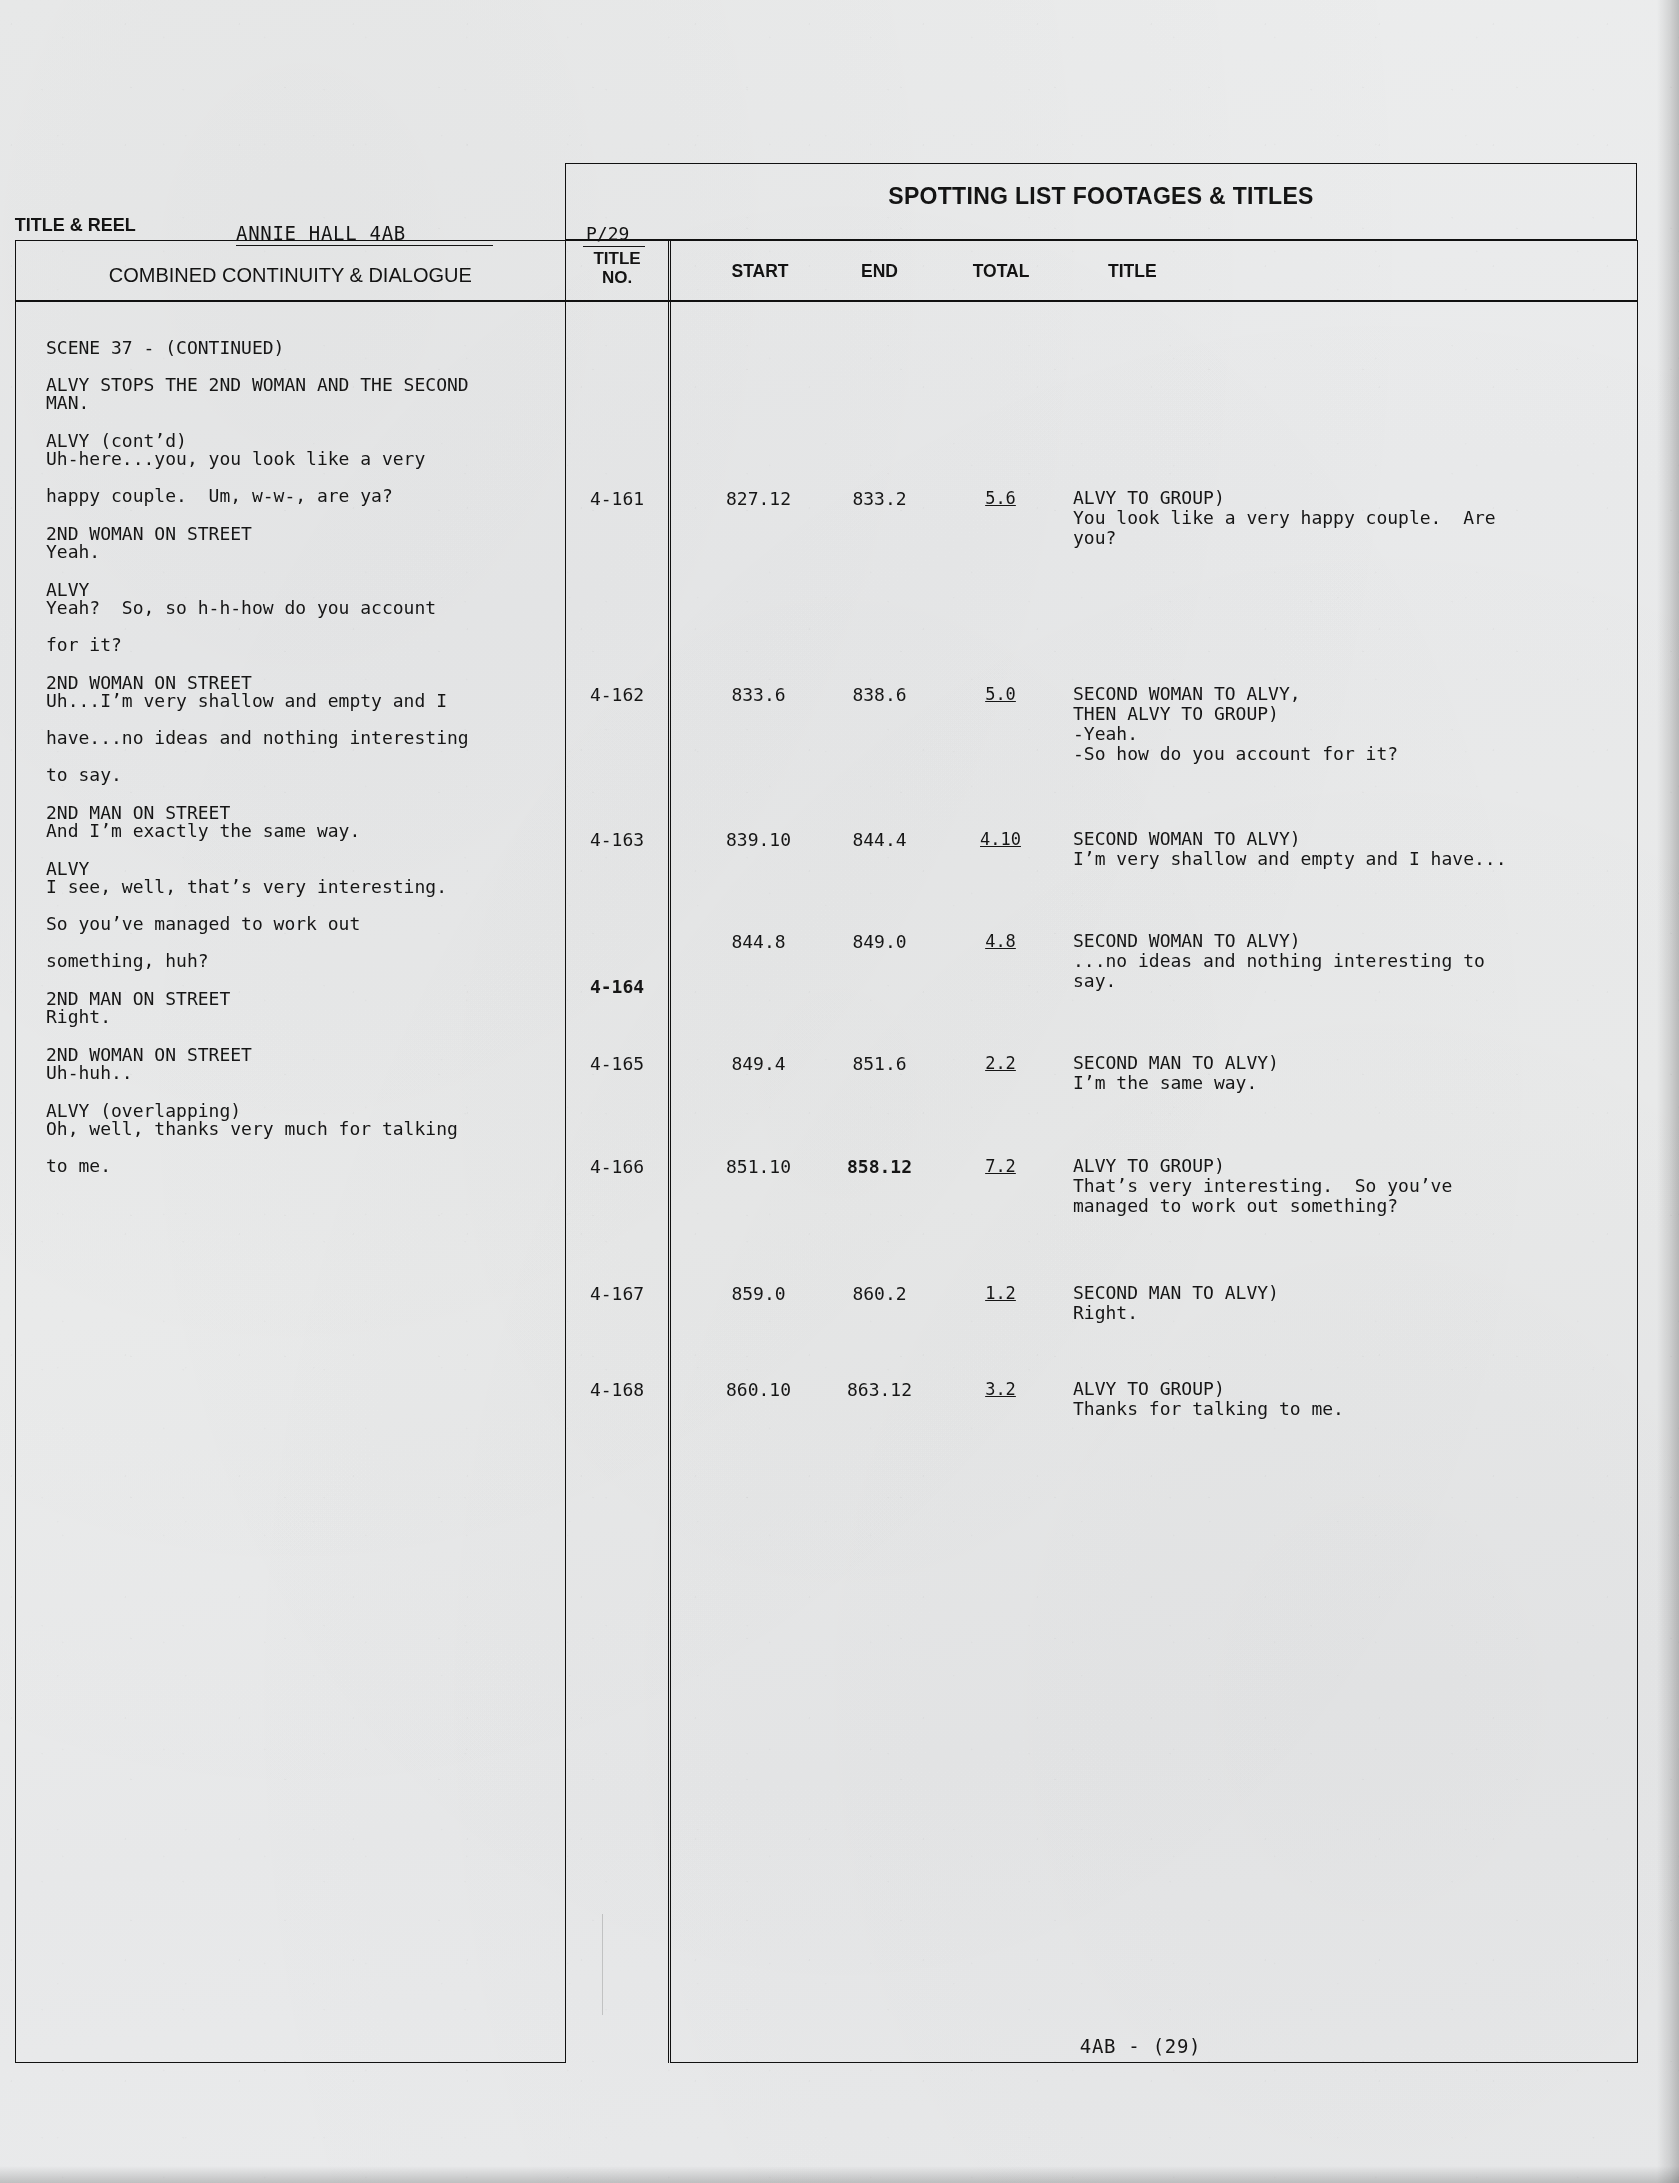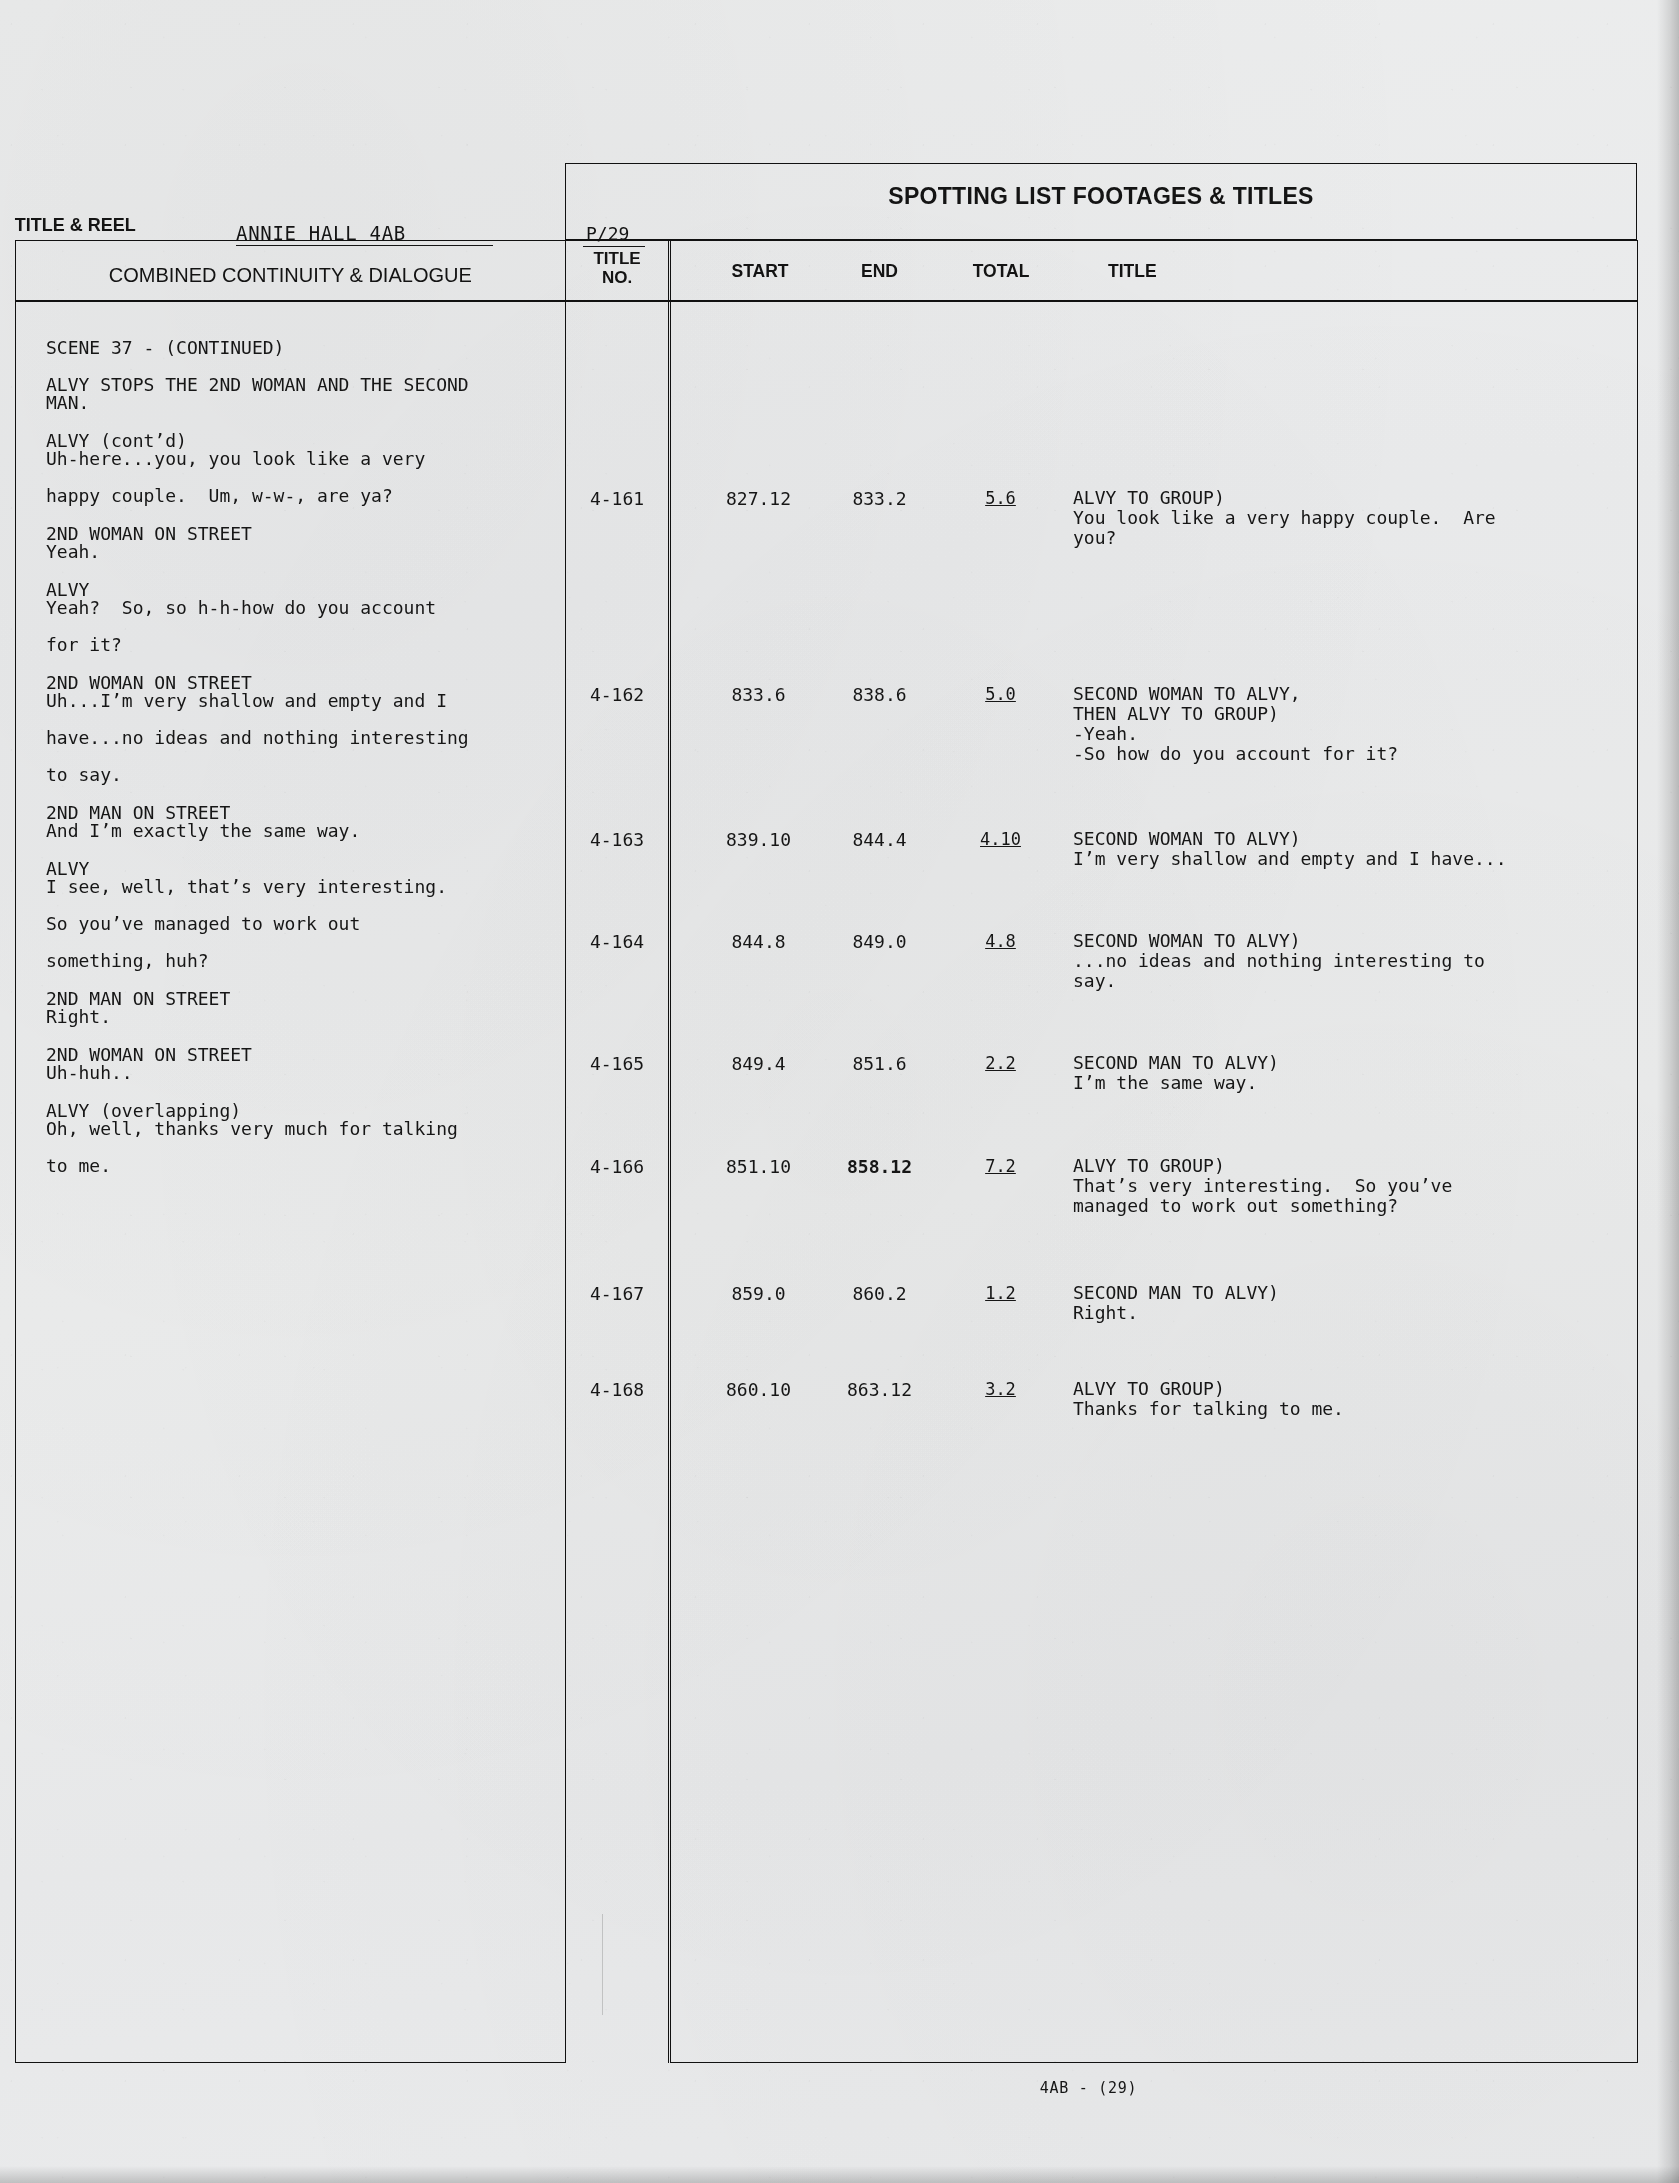--- a/index.html
+++ b/index.html
@@ -210,28 +210,27 @@
     position:absolute;
     left: 1073px;
     width: 551px;
     font-size: 18px;
     line-height: 1.12;
     color:#161616;
     white-space: pre;
   }
   .footer-pg {
     position:absolute;
-    left: 954px;
+    left: 1006px;
     top: 2035px;
     width: 269px;
     text-align:center;
-    font-size: 15px;
+    font-size: 19px;
     color:#161616;
     letter-spacing:0.7px;
-    margin-top:44px;
   }
   
   .streak {
     position:absolute;
     left: 602px; top: 1914px; width: 1.3px; height: 101px;
     background: rgba(0,0,0,0.16);
   }
 </style>
 </head>
 <body>
@@ -281,21 +280,21 @@
       <div class="sp-title" style="top: 684px;">SECOND WOMAN TO ALVY,
 THEN ALVY TO GROUP)
 -Yeah.
 -So how do you account for it?</div>
       <div class="sp-no" style="left: 565px; top: 829px;">4-163</div>
       <div class="sp-start" style="top: 829px;">839.10</div>
       <div class="sp-end" style="top: 829px;">844.4</div>
       <div class="sp-total" style="top: 829px;">4.10</div>
       <div class="sp-title" style="top: 829px;">SECOND WOMAN TO ALVY)
 I’m very shallow and empty and I have...</div>
-      <div class="sp-no" style="left: 565px; top: 931px;">4-164</div>
+      <div class="sp-no" style="left: 565px; top: 976px; font-weight: bold;">4-164</div>
       <div class="sp-start" style="top: 931px;">844.8</div>
       <div class="sp-end" style="top: 931px;">849.0</div>
       <div class="sp-total" style="top: 931px;">4.8</div>
       <div class="sp-title" style="top: 931px;">SECOND WOMAN TO ALVY)
 ...no ideas and nothing interesting to
 say.</div>
       <div class="sp-no" style="left: 565px; top: 1053px;">4-165</div>
       <div class="sp-start" style="top: 1053px;">849.4</div>
       <div class="sp-end" style="top: 1053px;">851.6</div>
       <div class="sp-total" style="top: 1053px;">2.2</div>

